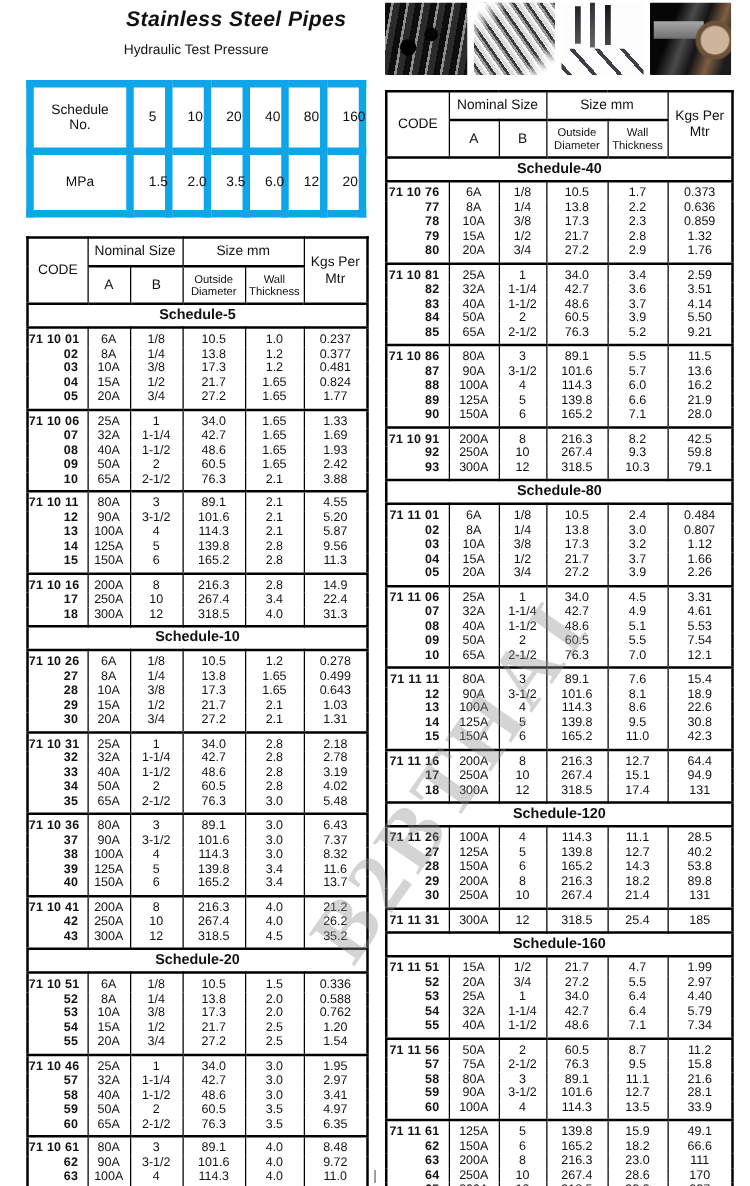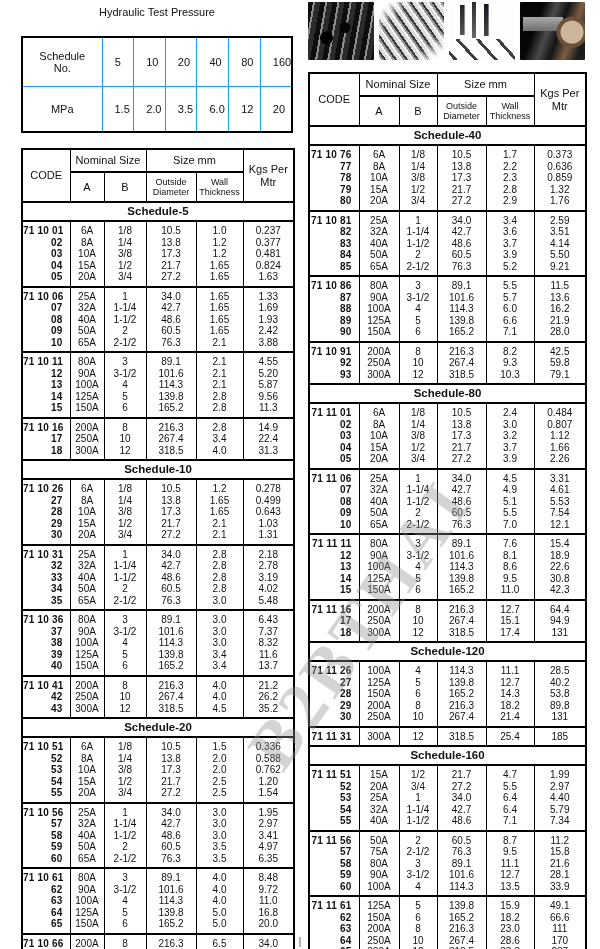--- a/index.html
+++ b/index.html
@@ -8,21 +8,21 @@
     font-family:"Liberation Sans", sans-serif; color:#111; overflow:hidden;
   }
   
   .left-col { position:absolute; left:21px; top:6px; width:272px; }
   .main-title {
     font-size:17px; font-weight:bold; font-style:italic; letter-spacing:.3px;
     text-align:center; padding-left:64px; margin:0 0 8px 0; white-space:nowrap;
   }
   .pressure-title { font-size:11px; text-align:center; margin-bottom:18px; }
   .pressure-table { border-collapse:collapse; width:100%; table-layout:fixed; border:2px solid #000; }
-  .pressure-table td { border:1px solid #0ea5e9; font-size:11px; height:20px; text-align:center; padding:12px; }
+  .pressure-table td { border:6px solid #0ea5e9; font-size:11px; height:20px; text-align:center; padding:12px; }
   .pressure-table td.plabel { font-size:11px; }
   
   .spec-table { border-collapse:collapse; width:100%; table-layout:fixed; border:2px solid #000; }
   .left-col .spec-table { margin-top:15px; }
   .spec-table thead th {
     border:1px solid #000; border-bottom:2px solid #000; font-weight:normal;
     font-size:11px; padding:1px 0; line-height:13px;
   }
   .spec-table thead tr:first-child th { height:19px; }
   .spec-table thead th.h-sub { font-size:9px; line-height:10px; height:26px; }
@@ -78,20 +78,21 @@
     color:#8f8f8f; opacity:.38; pointer-events:none; z-index:6;
   }
   .footer-mark { position:absolute; left:0; right:0; bottom:2px; text-align:center; font-size:11px; color:#555; }
 </style>
 </head>
 <body>
 
 <div class="page">
 
   <div class="left-col">
+    <h1 class="main-title">Stainless Steel Pipes</h1>
 
     <div>
       <div class="pressure-title">Hydraulic Test Pressure</div>
       <table class="pressure-table">
         <colgroup>
             <col style="width:80px">
             <col>
             <col>
             <col>
             <col>
@@ -179,21 +180,21 @@
             <td>21.7</td>
             <td>1.65</td>
             <td>0.824</td>
           </tr>
           <tr class="group-end">
             <td class="c-code">05</td>
             <td>20A</td>
             <td>3/4</td>
             <td>27.2</td>
             <td>1.65</td>
-            <td>1.63</td>
+            <td>1.77</td>
           </tr>
           <tr class="group-start ">
             <td class="c-code">71 10 06</td>
             <td>25A</td>
             <td>1</td>
             <td>34.0</td>
             <td>1.65</td>
             <td>1.33</td>
           </tr>
           <tr class="">
@@ -476,21 +477,21 @@
           </tr>
           <tr class="group-end">
             <td class="c-code">55</td>
             <td>20A</td>
             <td>3/4</td>
             <td>27.2</td>
             <td>2.5</td>
             <td>1.54</td>
           </tr>
           <tr class="group-start ">
-            <td class="c-code">71 10 56</td>
+            <td class="c-code">71 10 46</td>
             <td>25A</td>
             <td>1</td>
             <td>34.0</td>
             <td>3.0</td>
             <td>1.95</td>
           </tr>
           <tr class="">
             <td class="c-code">57</td>
             <td>32A</td>
             <td>1-1/4</td>

